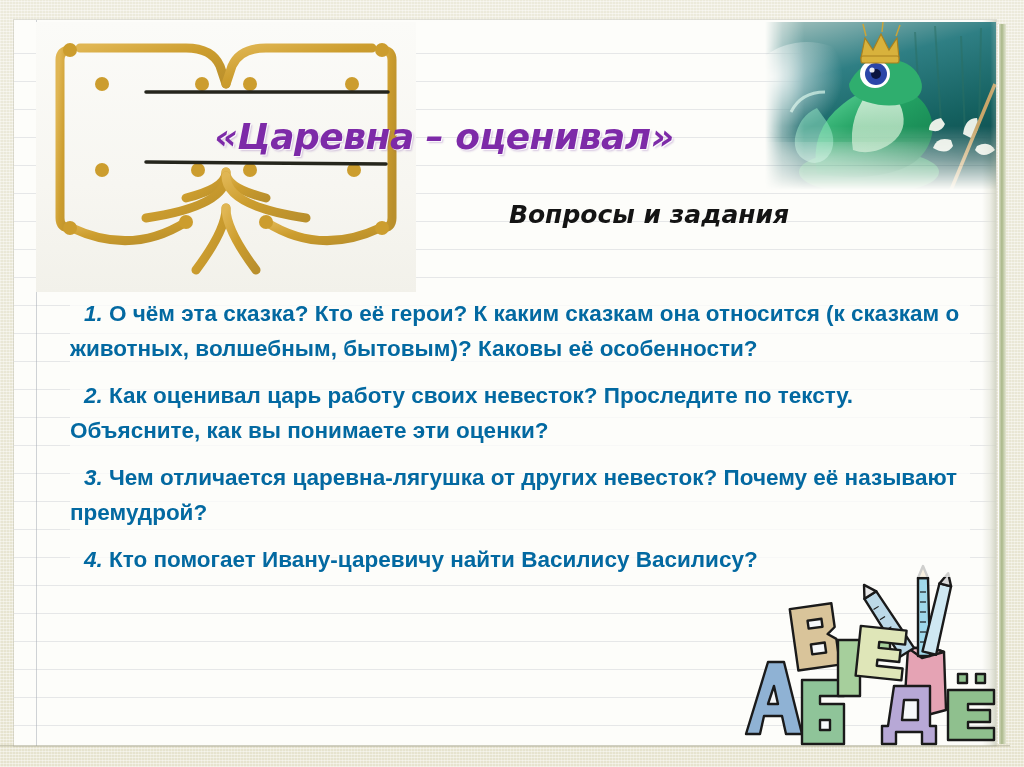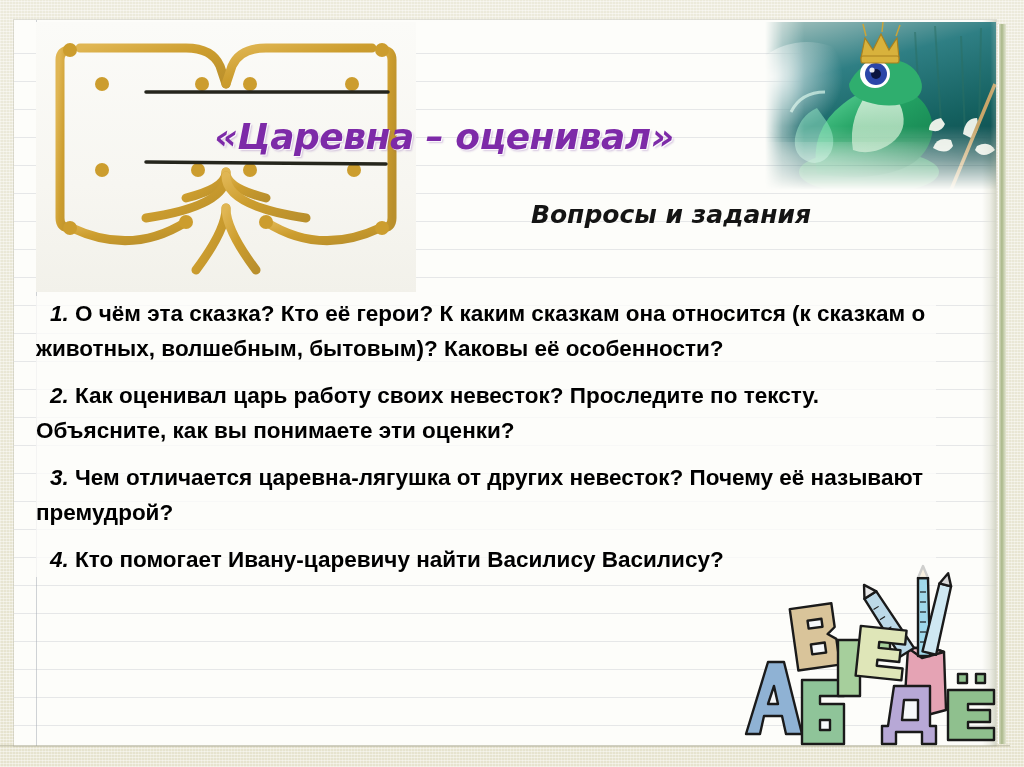--- a/index.html
+++ b/index.html
@@ -151,45 +151,45 @@
     letter-spacing: -0.5px;
     color: #7d2aa8;
     text-shadow: 1px 1px 0 rgba(255,255,255,0.85), 2px 2px 2px rgba(120,60,160,0.28);
     white-space: nowrap;
     z-index: 6;
   }
 
   
   #subtitle {
     position: absolute;
-    left: 422px;
+    left: 400px;
     top: 180px;
     width: 470px;
     text-align: center;
     font-family: "DejaVu Sans", sans-serif;
     font-weight: bold;
     font-style: italic;
     font-size: 25px;
     color: #141414;
     white-space: nowrap;
     z-index: 6;
   }
 
   
   #questions {
     position: absolute;
-    left: 22px;
+    left: 56px;
     top: 276px;
     width: 900px;
     z-index: 5;
     font-family: "Liberation Sans", sans-serif;
     font-weight: bold;
     font-size: 22.5px;
     line-height: 35px;
-    color: #000000;
+    color: #0369a1;
     background: rgba(253,253,250,0.80);
   }
   .q-block { margin: 0; padding: 0; }
   .q-block + .q-block { margin-top: 12px; }
   .q-num {
     font-style: italic;
     font-weight: bold;
     padding-left: 14px;
   }
   .q-text { font-style: normal; }

